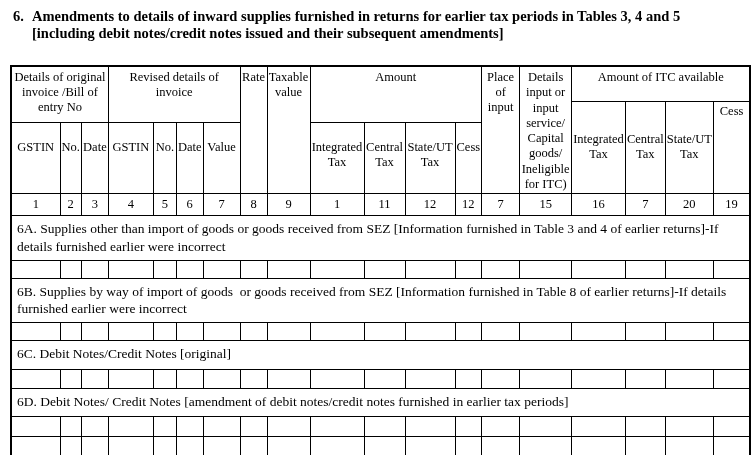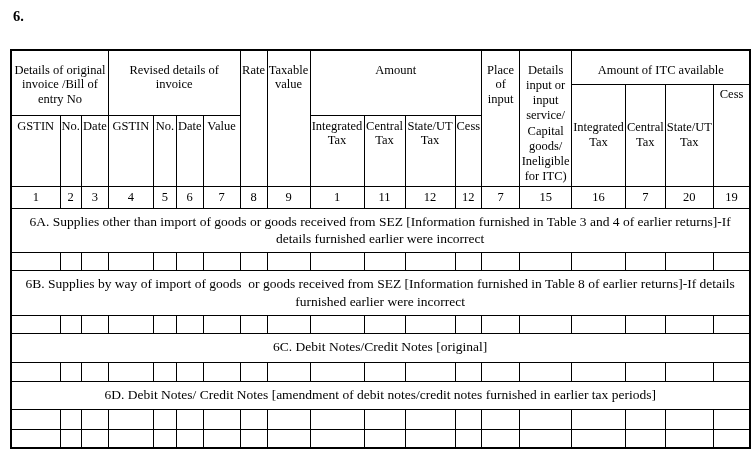--- a/index.html
+++ b/index.html
@@ -24,41 +24,43 @@
   td{
     border:1px solid #000;
     font-size:12.5px;
     line-height:1.18;
     vertical-align:top;
     text-align:center;
     padding:1px;
     overflow:hidden;
     background:#fff;
   }
-  tr.h1 td{padding-top:12px;}
-  tr.h3 td{padding-top:3px;}
+  tr.h1 td{padding-top:3px;}
+  tr.h3 td{padding-top:17px;}
   td.wrap15{line-height:1.22;padding-top:2px;}
   td.vm{vertical-align:middle;padding-top:0;}
   td.cess-top{vertical-align:top;padding-top:2px;}
   tr.nums td{vertical-align:middle;font-size:12.5px;}
   td.section-cell{
-    text-align:center;
+    text-align:left;
     font-size:13.5px;
     line-height:1.32;
     padding:4px 6px 4px 5px;
     white-space:pre-wrap;
   }
   tr.empty td{padding:0;}
 </style>
 </head>
 <body>
 
 <div class="title">
   <div class="num">6.</div>
   <div>
+    <div>Amendments to details of inward supplies furnished in returns for earlier tax periods in Tables 3, 4 and 5</div>
+    <div>[including debit notes/credit notes issued and their subsequent amendments]</div>
   </div>
 </div>
 
 <table>
   <colgroup>
     <col style="width:49px">
       <col style="width:21px">
       <col style="width:27px">
     <col style="width:45px">
       <col style="width:23px">

